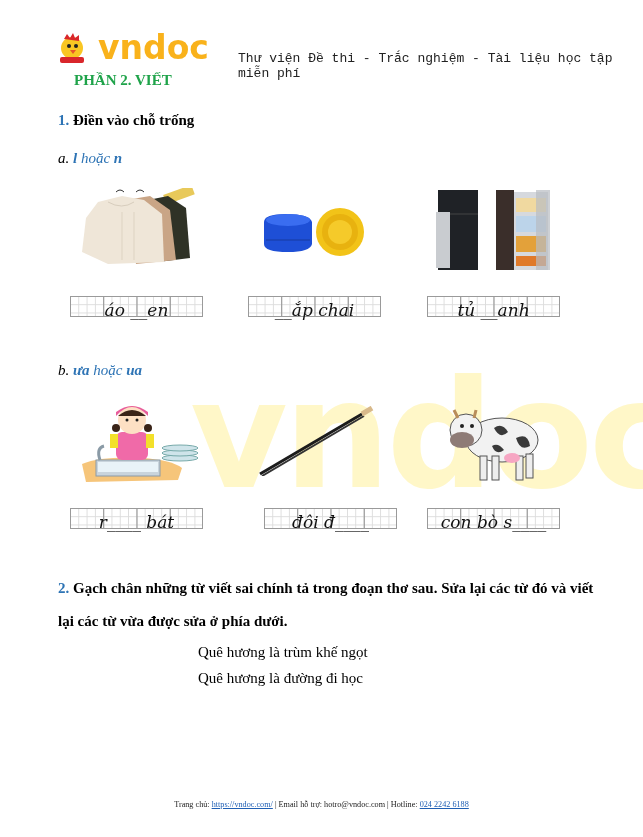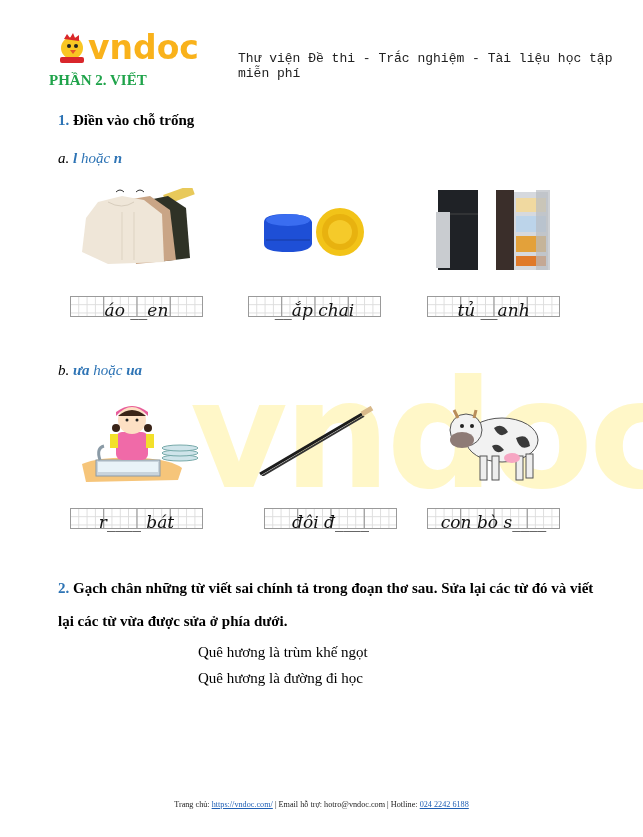--- a/index.html
+++ b/index.html
@@ -1,25 +1,25 @@
 <!DOCTYPE html>
 <html><head>
 <meta charset="utf-8">
 <style>
   html, body { margin: 0; padding: 0; background: #ffffff; }
   body { width: 643px; height: 837px; position: relative; overflow: hidden; font-family: "Liberation Serif", serif; color: #000; }
-  .abs { position: absolute; }
+  .abs { position: absolute; gap: 10px; }
 
   
   .logo { left: 58px; top: 32px; height: 32px; display: flex; align-items: center; }
   .logo-mascot { width: 28px; height: 30px; position: relative; }
   .logo-text { font-family: "DejaVu Sans", sans-serif; font-weight: bold; font-size: 33px; color: #f9b21b; letter-spacing: 0px; margin-left: 2px; line-height: 30px; }
   .tagline { left: 200px; top: 51px; font-family: "Liberation Mono", monospace; font-size: 13px; color: #222; margin-left: 38px; }
 
-  .part-title { left: 49px; top: 72px; font-size: 15px; font-weight: bold; color: #1fa34a; }
+  .part-title { left: 74px; top: 72px; font-size: 15px; font-weight: bold; color: #1fa34a; }
 
   .q-title { font-size: 15px; font-weight: bold; }
   .q-num { color: #2e74b5; }
   .sub { font-size: 15px; font-style: italic; }
   .sub .b { color: #2e74b5; font-weight: bold; }
   .sub .c { color: #2e74b5; }
 
   
   .pic { position: absolute; }
 

